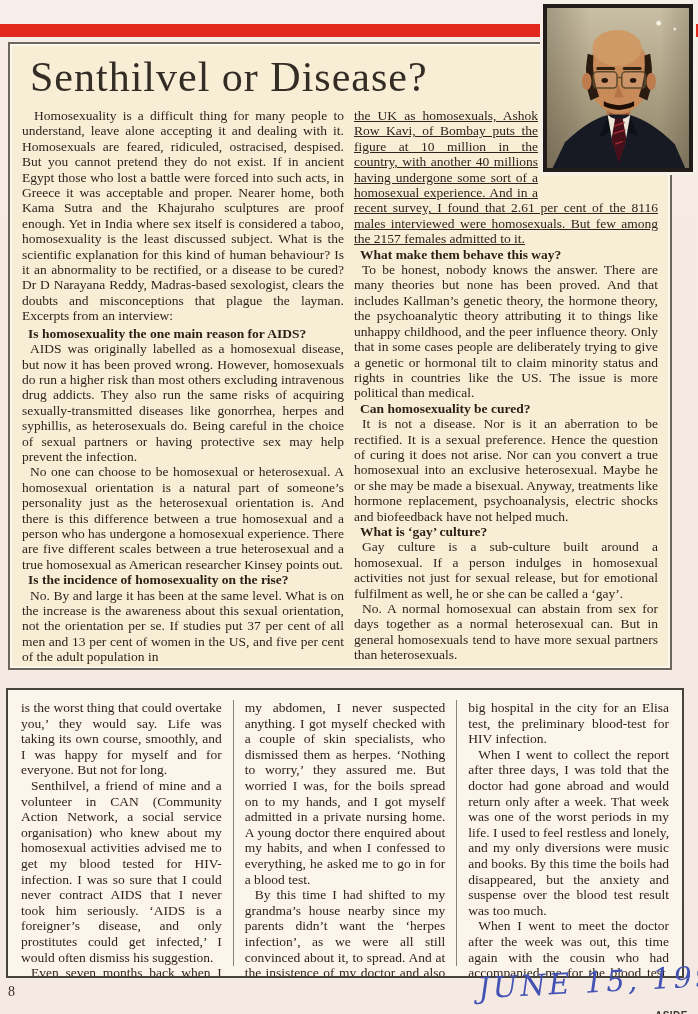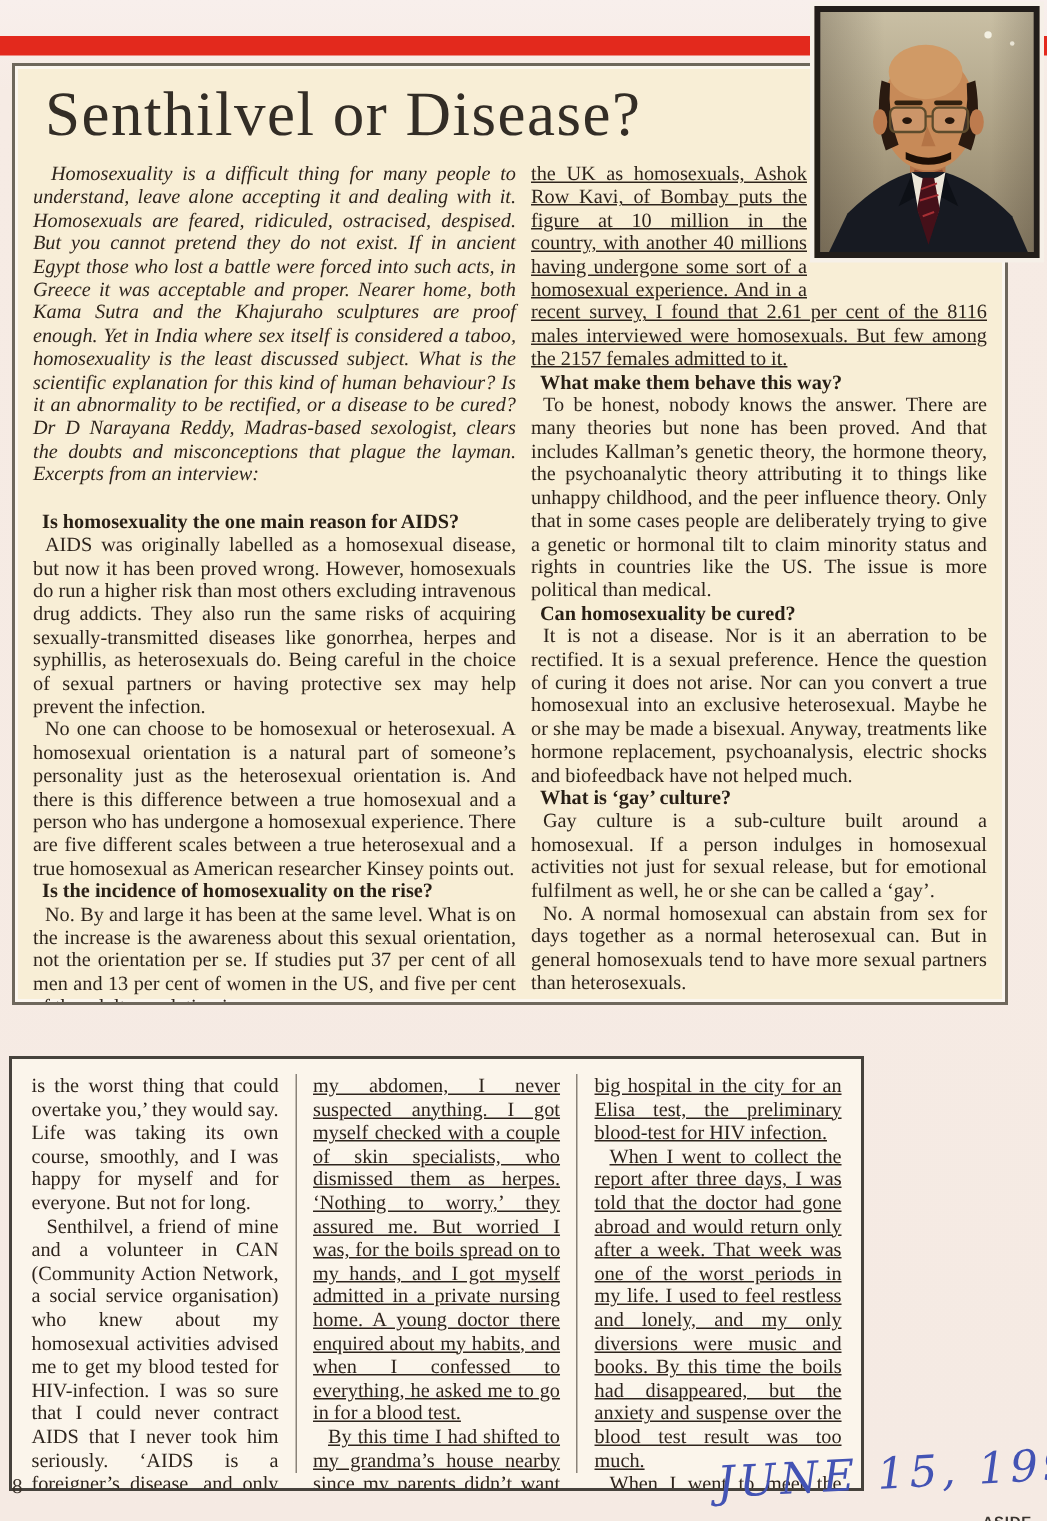--- a/index.html
+++ b/index.html
@@ -39,56 +39,55 @@
     line-height:46px;
     color:#332d26;
     letter-spacing:1px;
     margin:2px 0 8px 8px;
   }
   .cols{display:flex;gap:10px;}
   .col{font-size:13.5px;line-height:15.4px;text-align:justify;}
   .col-left{width:322px;}
   .col-right{flex:1;}
   p.intro{
-    font-style:italic;
     text-indent:12px;
-    margin-bottom:16px;
+    margin-bottom:2px;
   }
   p.q{
     font-weight:700;
     text-indent:6px;
     color:#281f15;
   }
   p.a{text-indent:8px;}
   p.a.cont{text-indent:0;text-decoration:underline;}
   .photo-spacer{float:right;width:112px;height:78px;margin:0 0 4px 8px;}
   
   .photo{
     position:absolute;left:543px;top:4px;width:150px;height:168px;
     border:4px solid #221d1a;
     box-shadow:0 0 0 3px #f6f0e8;
     background:#a99d85;
   }
   .photo svg{display:block;width:100%;height:100%;}
   
   .article2-box{
-    position:absolute;left:6px;top:704px;width:570px;height:290px;
+    position:absolute;left:6px;top:688px;width:678px;height:290px;
     background:#fbf5eb;
     border:2px solid #46423c;
     padding:10px 2px;
     overflow:hidden;
     display:flex;
     color:var(--text);
   }
   .a2col{
     flex:1;
     padding:0 11px;
     font-size:13.5px;line-height:15.6px;text-align:justify;
   }
-  .a2col + .a2col{border-left:1px solid #8a837a;text-decoration:underline;}
+  .a2col + .a2col{border-left:1px solid #8a837a;}
   .a2col p{text-indent:10px;}
   .a2col p.cont{text-indent:0;}
   
   .page-number{
     position:absolute;left:8px;top:984px;
     font-size:14px;color:#3a322a;
   }
   .handwritten-date{
     position:absolute;left:478px;top:966px;width:200px;
     font-family:"DejaVu Serif", serif;

